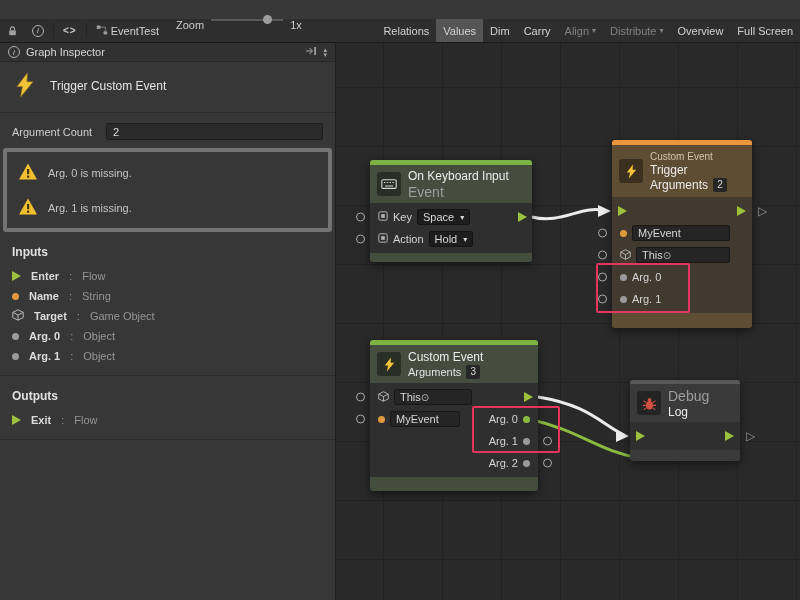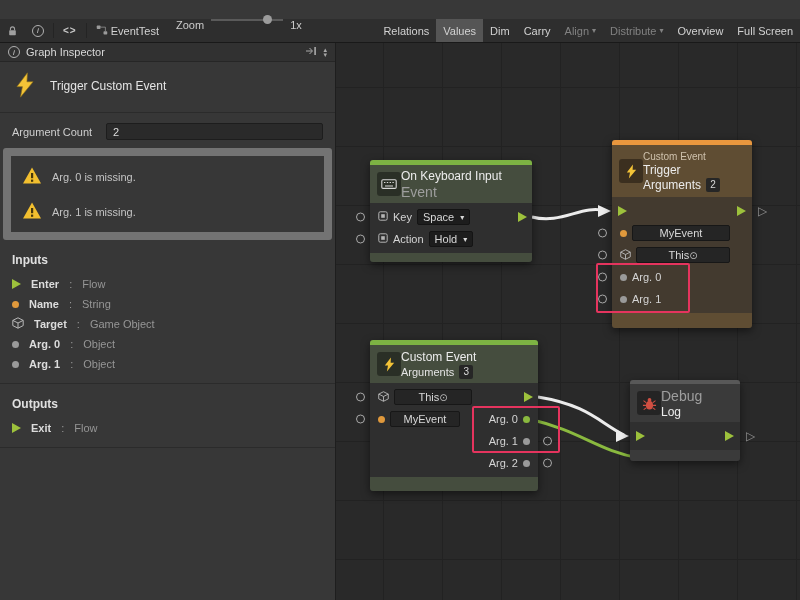--- a/index.html
+++ b/index.html
@@ -28,58 +28,58 @@
   
   .inspector{position:absolute;left:0;top:43px;width:336px;height:557px;background:#373737;border-right:1px solid #1e1e1e;overflow:hidden}
   .ihead{height:19px;background:#313131;border-bottom:1px solid #262626;display:flex;align-items:center;gap:6px;padding:0 8px;color:#d8d8d8}
   .ihead .iright{margin-left:auto;display:flex;align-items:center;gap:6px;color:#aaa}
   .spinner{display:flex;flex-direction:column;line-height:5px;font-size:7px;color:#a8a8a8}
   .ititle{display:flex;align-items:center;gap:12px;padding:10px 12px 12px;border-bottom:1px solid #2b2b2b}
   .ititle .txt{font-size:12px;color:#e4e4e4}
   .argrow{display:flex;align-items:center;margin:10px 12px 6px;gap:8px}
   .argrow .albl{width:86px;color:#cfcfcf}
   .argrow .field{flex:1;height:17px;background:#2a2a2a;border:1px solid #1d1d1d;border-radius:2px;color:#dcdcdc;display:flex;align-items:center;padding:0 6px}
-  .warnbox{margin:8px 3px;border:8px solid #737373;border-radius:3px;padding:3px 2px}
+  .warnbox{margin:8px 3px;border:4px solid #737373;border-radius:3px;padding:3px 2px}
   .warnrow{display:flex;align-items:center;gap:10px;padding:7px 9px;color:#c4c4c4}
   .sectionh{font-size:12px;font-weight:bold;color:#e0e0e0;margin:13px 12px 7px}
   .pitem{display:flex;align-items:center;gap:10px;height:20px;margin:0 12px;color:#d6d6d6}
   .pitem b{color:#dcdcdc}
   .pitem .psep,.pitem .ptype{color:#969696}
   .idiv{height:1px;background:#2b2b2b;margin:9px 0}
 
   .dot{width:7px;height:7px;border-radius:50%;display:inline-block;flex:none}
   .dot.orange{background:#e0993c}
   .dot.gray{background:#9a9a9a}
   .dot.green{background:#8ab93f}
   .ftri{width:0;height:0;border-left:9px solid #9dc13c;border-top:5px solid transparent;border-bottom:5px solid transparent;display:inline-block;flex:none}
 
   
   .canvas{position:absolute;left:336px;top:43px;width:464px;height:557px;background:#292929;
     background-image:linear-gradient(to right,#222 1px,transparent 1px),linear-gradient(to bottom,#222 1px,transparent 1px);
     background-size:59px 59px;background-position:-12px -15px}
   .wires{position:absolute;left:0;top:0;z-index:2;pointer-events:none}
   .node{position:absolute;border-radius:3px;box-shadow:0 3px 9px rgba(0,0,0,.5);z-index:3}
   .band{height:5px;border-radius:3px 3px 0 0}
-  .nhead{display:flex;align-items:center;padding:0 7px}
+  .nhead{display:flex;align-items:center;gap:7px;padding:0 7px}
   .nicon{width:24px;height:24px;border-radius:3px;background:rgba(0,0,0,.38);display:flex;align-items:center;justify-content:center;flex:none}
   .ncol{display:flex;flex-direction:column;gap:1px}
   .nt1{font-size:12px;color:#ececec}
   .nt1b{font-size:11px;color:#e4e4e4}
   .nt2{font-size:14px;color:#9e9e9e}
   .ngroup{font-size:10px;color:#cfc2ad}
   .badge{min-width:14px;height:14px;background:#262626;border-radius:2px;color:#d8d8d8;font-size:10px;display:inline-flex;align-items:center;justify-content:center;padding:0 3px;margin-left:5px}
   .nbody{position:relative;padding:3px 0}
   .nrow{position:relative;display:flex;align-items:center;height:22px;padding:0 8px;gap:5px}
   .nrow.flowrow{justify-content:space-between;padding:0 6px}
   .nfoot{border-radius:0 0 3px 3px}
   .pcir{width:9px;height:9px;border:1.5px solid #a8a8a8;border-radius:50%;position:absolute;left:-14px;top:50%;transform:translateY(-50%);background:transparent;flex:none}
   .pcir.r{left:auto;right:-14px}
   .plbl{color:#d4d4d4}
   .ndrop{display:inline-flex;align-items:center;background:#1d1d1d;border:1px solid #141414;border-radius:2px;height:16px;padding:0 5px;color:#d8d8d8;gap:6px}
-  .nfield{display:flex;align-items:center;justify-content:center;background:#252525;border:1px solid #171717;border-radius:2px;height:16px;padding:0 5px;color:#d8d8d8}
+  .nfield{display:flex;align-items:center;justify-content:flex-start;background:#252525;border:1px solid #171717;border-radius:2px;height:16px;padding:0 5px;color:#d8d8d8}
   .picker{color:#b8b8b8;font-size:10px}
   .fout{position:absolute;right:5px;top:50%;transform:translateY(-50%)}
   .spacer{flex:1}
   .cont{position:absolute;color:#919191;font-size:12px;z-index:4}
   .hl{position:absolute;border:2px solid #e5345e;border-radius:2px;z-index:6;pointer-events:none}
 
   
   .n-kb{left:34px;top:117px;width:162px}
   .n-kb .band{background:#7db343}
   .n-kb .nhead{height:38px;background:#454d3e}

